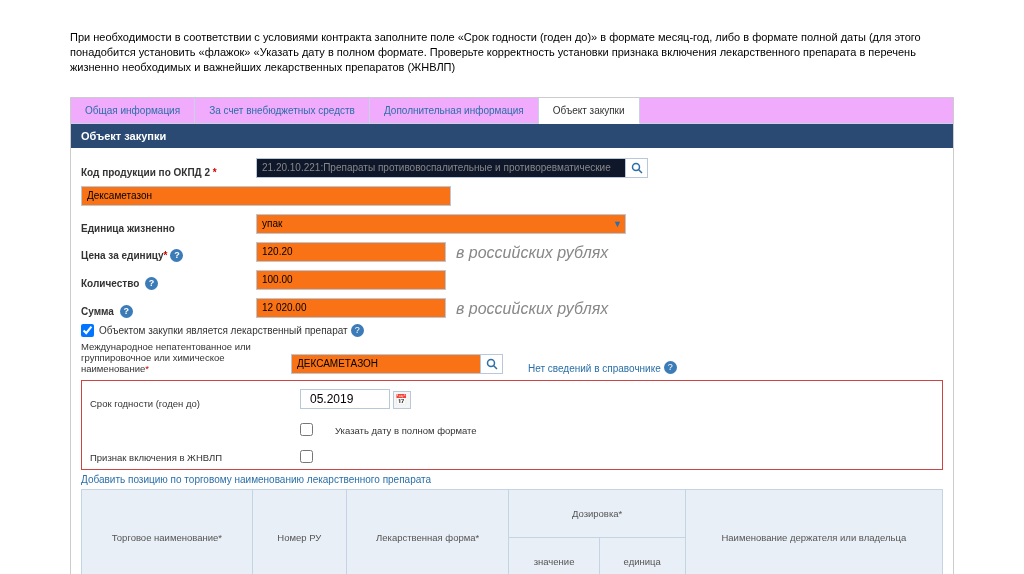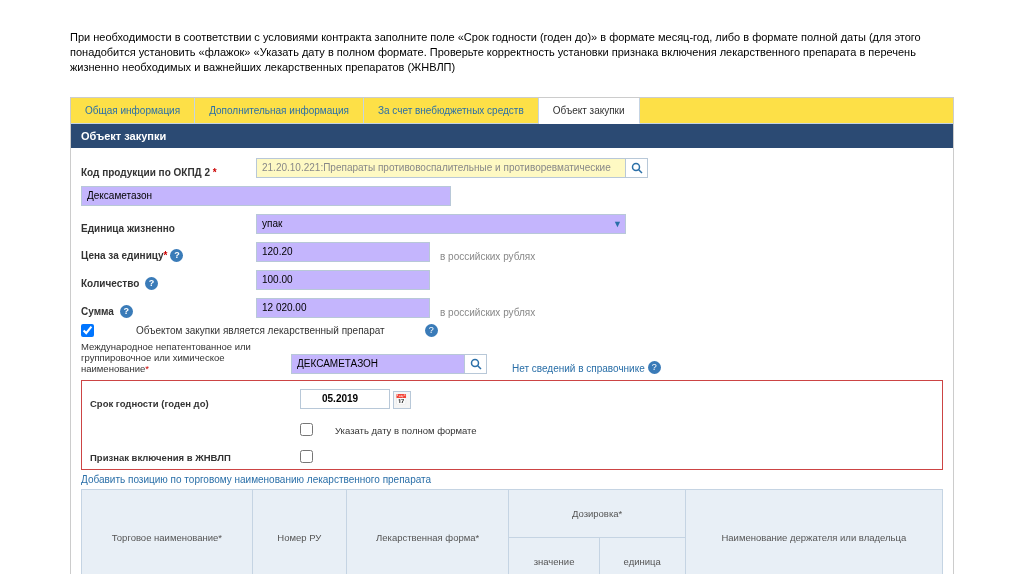--- a/index.html
+++ b/index.html
@@ -1,61 +1,61 @@
 <!DOCTYPE html>
 <html><head>
 <meta charset="utf-8">
 <style>
   * { box-sizing: border-box; margin: 0; padding: 0; }
   body { font-family: Arial, sans-serif; font-size: 11px; background: #fff; color: #333; }
   .page { width: 1024px; height: 574px; padding: 30px 70px 10px 70px; }
   .instruction { font-size: 11px; color: #000000; line-height: 1.35; margin-bottom: 22px; }
   .app { border: 1px solid #ccc; background: #fff; }
-  .tabs { display: flex; background: #fde047; border-bottom: 1px solid #c5d4e3; }
+  .tabs { display: flex; background: #f0abfc; border-bottom: 1px solid #c5d4e3; }
   .tab { padding: 7px 14px; color: #2a6fa8; border-right: 1px solid #c5d4e3; cursor: pointer; font-size: 10px; }
   .tab.active { background: #fff; color: #333; border-bottom: 1px solid #fff; margin-bottom: -1px; }
   .section-header { background: #2b4a73; color: #fff; padding: 6px 10px; font-size: 11px; font-weight: bold; }
   .form { padding: 8px 10px; }
   .row { display: flex; align-items: flex-end; margin-bottom: 6px; min-height: 22px; }
   .label { width: 175px; font-size: 10px; color: #333; font-weight: bold; flex-shrink: 0; }
   .label .req { color: #c00; }
   .help { display: inline-flex; width: 13px; height: 13px; background: #3a7bb8; color: #fff; border-radius: 50%; font-size: 9px; align-items: center; justify-content: center; margin-left: 3px; cursor: pointer; }
-  .input, .select { height: 20px; border: 1px solid #b8c8d8; padding: 2px 5px; font-size: 10px; background: #c4b5fd; }
+  .input, .select { height: 20px; border: 1px solid #b8c8d8; padding: 2px 5px; font-size: 10px; background: #f97316; }
   .input.wide { width: 370px; }
-  .input.med { width: 174px; }
-  .input.readonly { background: #fef9c3; color: #888; }
+  .input.med { width: 190px; }
+  .input.readonly { background: #0f172a; color: #888; }
   .select-wrap { position: relative; display: inline-block; }
   .select-wrap .arrow { position: absolute; right: 4px; top: 50%; transform: translateY(-50%); color: #2a6fa8; font-size: 9px; pointer-events: none; }
   .search-icon { display: inline-flex; width: 22px; height: 20px; border: 1px solid #b8c8d8; border-left: none; align-items: center; justify-content: center; color: #2a6fa8; cursor: pointer; }
-  .hint { color: #888; font-size: 10px; margin-left: 10px; }
-  .checkbox-row { display: flex; align-items: center; margin: 4px 0 4px 0; gap: 37px; }
+  .hint { font-style: italic; color: #888; font-size: 16px; margin-left: 10px; }
+  .checkbox-row { display: flex; align-items: center; margin: 4px 0 4px 0; }
   .checkbox-row input { margin-right: 5px; }
   .sub-label { font-size: 10px; color: #333; }
   .red-box { border: 1px solid #c44; padding: 6px 8px; margin: 4px 0; }
   .red-box .row { margin-bottom: 5px; }
-  .red-box .label { width: 210px; font-weight: bold; font-size: 9.5px; }
-  .date-input { width: 90px; height: 20px; border: 1px solid #b8c8d8; padding: 2px 21px; font-size: 10px; font-weight: bold; }
+  .red-box .label { width: 210px; font-weight: normal; font-size: 9.5px; }
+  .date-input { width: 90px; height: 20px; border: 1px solid #b8c8d8; padding: 2px 9px; font-size: 12px; }
   .cal-icon { display: inline-flex; width: 18px; height: 18px; border: 1px solid #b8c8d8; margin-left: 3px; align-items: center; justify-content: center; font-size: 10px; cursor: pointer; background: #f5f5f5; }
   .link { color: #2a6fa8; font-size: 10px; cursor: pointer; }
   .table { width: 100%; border-collapse: collapse; margin-top: 4px; }
   .table th { background: #e8eff6; border: 1px solid #c5d4e3; padding: 18px; font-size: 9.5px; color: #555; font-weight: normal; text-align: center; }
   .noref { color: #2a6fa8; font-size: 10px; margin-left: 25px; }
   .inline-cb { display: inline-flex; align-items: center; font-size: 9.5px; margin-left: 22px; }
 </style>
 </head>
 <body>
 <div class="page">
 
 <div class="instruction">При необходимости в соответствии с условиями контракта заполните поле «Срок годности (годен до)» в формате месяц-год, либо в формате полной даты (для этого понадобится установить «флажок» «Указать дату в полном формате. Проверьте корректность установки признака включения лекарственного препарата в перечень жизненно необходимых и важнейших лекарственных препаратов (ЖНВЛП)</div>
 
 <div class="app">
   <div class="tabs">
     <div class="tab">Общая информация</div>
+    <div class="tab">За счет внебюджетных средств</div>
     <div class="tab">Дополнительная информация</div>
-    <div class="tab">За счет внебюджетных средств</div>
     <div class="tab active">Объект закупки</div>
   </div>
 
   <div class="section-header">Объект закупки</div>
 
   <div class="form">
 
     <div class="row">
       <div class="label"><span>Код продукции по ОКПД 2</span> <span class="req">*</span></div>
       <input class="input wide readonly" readonly="" value="21.20.10.221:Препараты противовоспалительные и противоревматические" style="">

